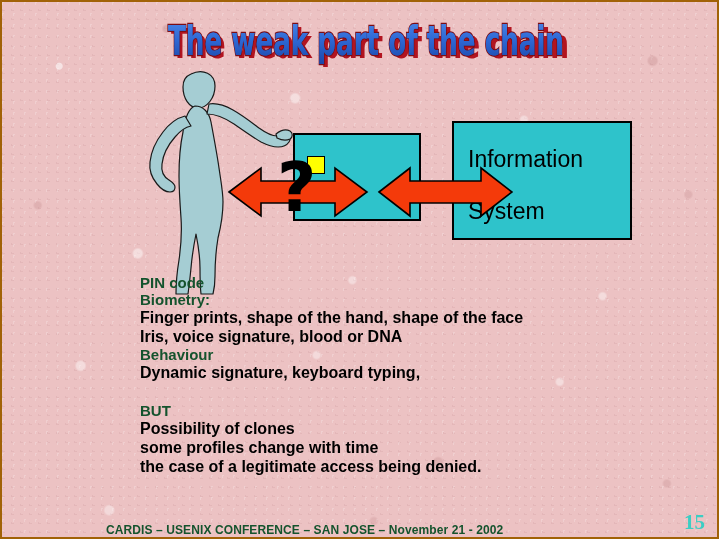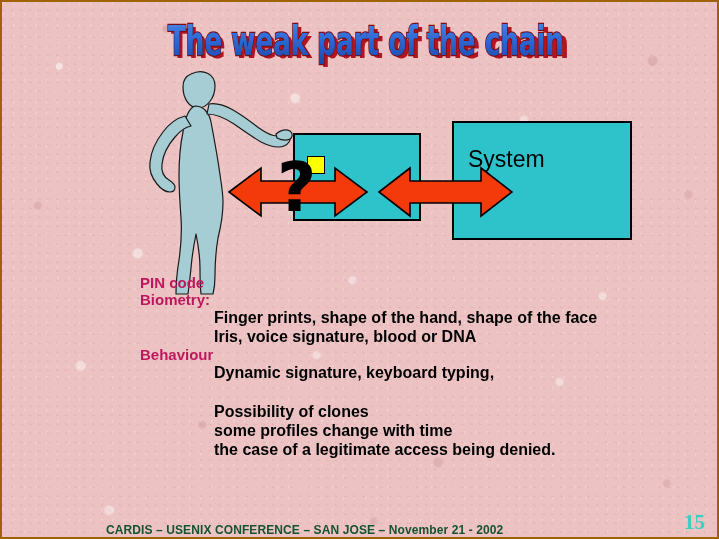--- a/index.html
+++ b/index.html
@@ -148,33 +148,32 @@
   }
 
   
   #body-text {
     position: absolute;
     left: 138px;
     top: 272px;
     width: 540px;
   }
   .head-line {
-    color: #be185d;
+    color: #14532d;
     font-weight: bold;
     font-size: 15px;
     line-height: 17px;
     font-family: "Liberation Sans", sans-serif;
     white-space: nowrap;
   }
   .sub-line {
     color: #000000;
     font-weight: bold;
     font-size: 16px;
     line-height: 19px;
-    margin-left: 74px;
     font-family: "Liberation Sans", sans-serif;
     white-space: nowrap;
   }
   .gap-lg { height: 20px; }
 
   
   #footer-text {
     position: absolute;
     left: 104px;
     top: 521px;
@@ -269,20 +268,21 @@
         <path d="M131 66 C136 62 141 61 145 63 C148 65 148 69 145 71 C141 73 136 72 132 70 Z"></path>
       </g>
     </svg>
   </div>
 
   <div id="card-box" class="teal-box"></div>
   <div id="card-chip"></div>
 
   <div id="is-box" class="teal-box"></div>
   <div id="is-label">
+    <span class="ln">Information</span>
     <span class="ln">System</span>
   </div>
 
   <div id="arrow-left" class="arrow-wrap">
     <svg viewBox="0 0 142 60" aria-hidden="true">
       <polygon points="2,30 34,6 34,19 108,19 108,6 140,30 108,54 108,41 34,41 34,54" fill="#f43a0a" stroke="#000000" stroke-width="1.6" stroke-linejoin="miter"></polygon>
     </svg>
   </div>
 
   <div id="arrow-right" class="arrow-wrap">
@@ -294,20 +294,21 @@
   <div id="question-mark">?</div>
 
   <div id="body-text">
       <div class="head-line">PIN code</div>
       <div class="head-line">Biometry:</div>
       <div class="sub-line">Finger prints, shape of the hand, shape of the face</div>
       <div class="sub-line">Iris, voice signature, blood or DNA</div>
       <div class="head-line">Behaviour</div>
       <div class="sub-line">Dynamic signature, keyboard typing,</div>
       <div class="gap-lg"></div>
+      <div class="head-line">BUT</div>
       <div class="sub-line">Possibility of clones</div>
       <div class="sub-line">some profiles change with time</div>
       <div class="sub-line">the case of a legitimate access being denied.</div>
     </div>
 
   <div id="footer-text">CARDIS – USENIX CONFERENCE – SAN JOSE –  November 21 - 2002</div>
   <div id="page-number">15</div>
 
 </div>
 

